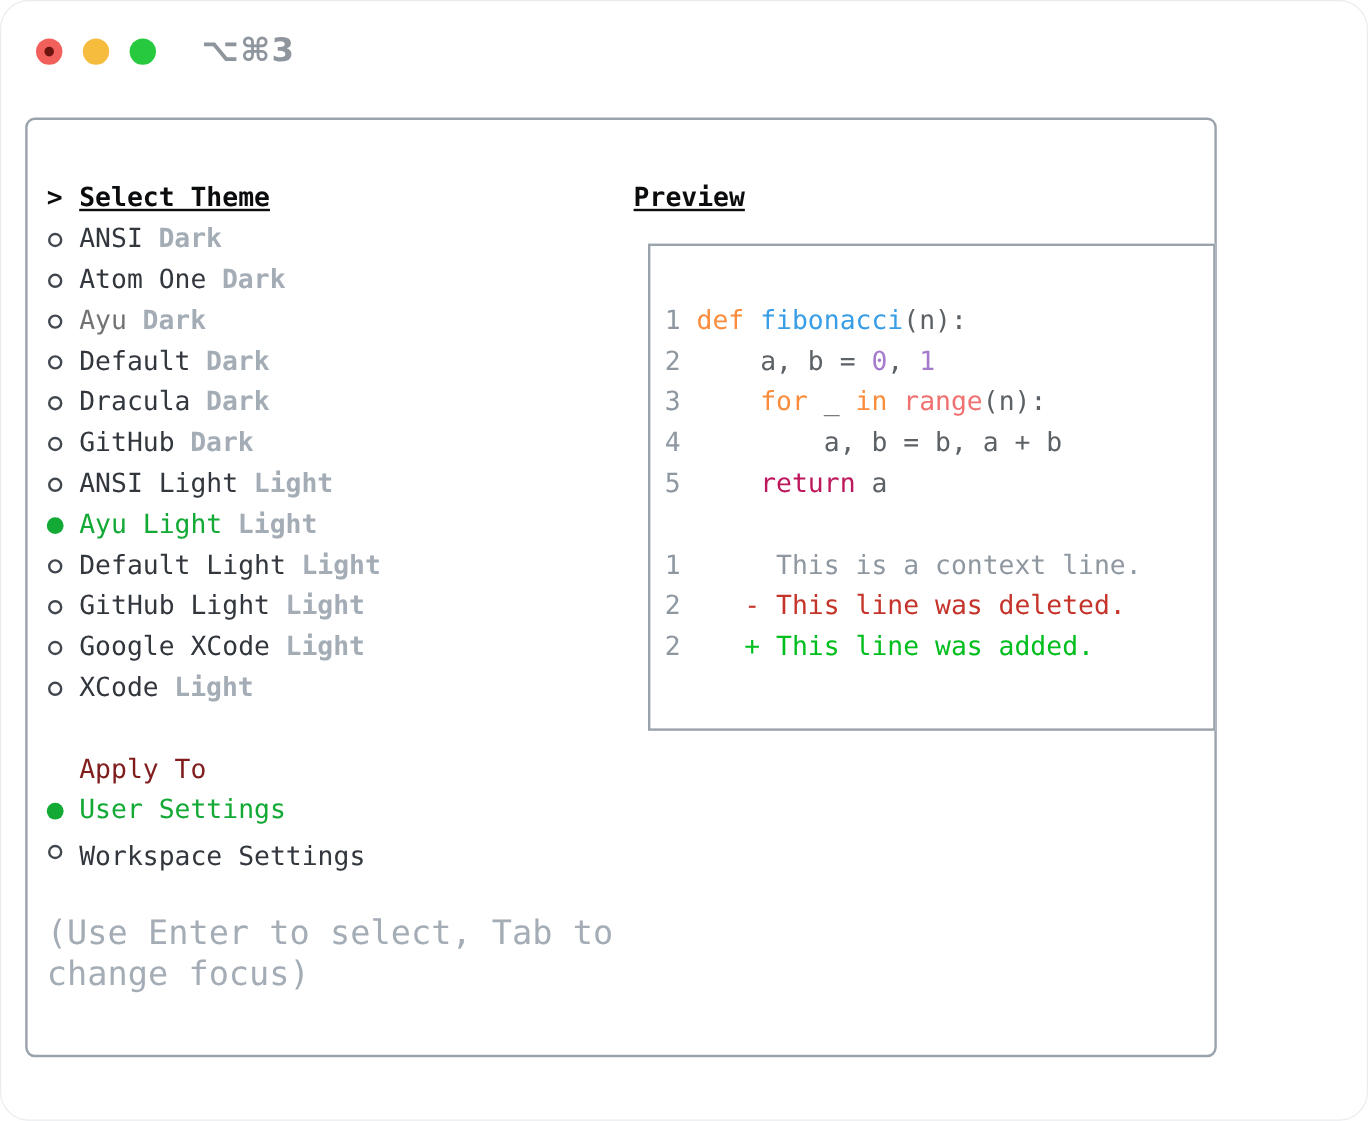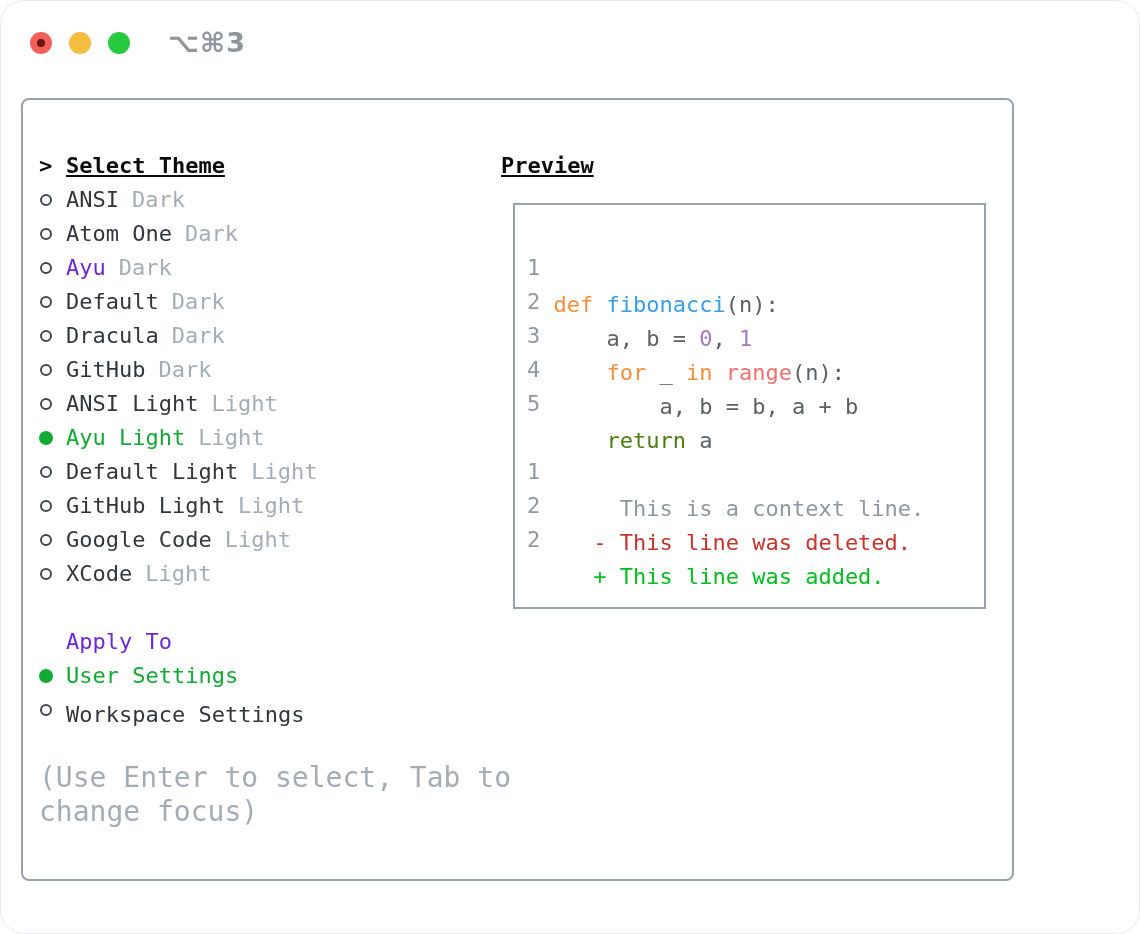--- a/index.html
+++ b/index.html
@@ -29,33 +29,33 @@
   .row{height:34px;display:flex;align-items:center;font-size:22px;line-height:34px;white-space:pre;}
   .glyph{width:27px;flex:0 0 aupx;flex-basis:27px;display:flex;align-items:center;}
   .cursor{font-weight:bold;color:#0a0c0e;}
   .circle-o{width:12px;height:12px;border:2px solid #42484f;border-radius:50%;box-sizing:border-box;margin-left:1px;}
   .circle-f{width:14px;height:14px;border-radius:50%;margin-left:0px;}
   .hdr{font-weight:bold;color:#0a0c0e;text-decoration:underline;}
   .spacer{height:34px;}
   
   .left-col{position:absolute;left:16px;top:49px;}
   .item-name{color:#32373e;}
-  .badge{color:#a4adb6;margin-left:13px;}
+  .badge{color:#a4adb6;margin-left:13px;font-weight:bold;}
   .help{font-size:28px;line-height:34px;color:#a4adb6;white-space:pre;}
   
-  .right-col{position:absolute;left:478px;top:49px;}
+  .right-col{position:absolute;left:505px;top:49px;}
   .preview-box{
     margin-top:20px;margin-left:12px;width:469px;height:402px;box-sizing:content-box;
     border:2px solid #9aa2ab;background:#ffffff;
     padding:0;overflow:hidden;
   }
   .preview-lines{padding:46px 0 0 12px;}
   .pline{height:34px;display:flex;font-size:22px;line-height:34px;white-space:pre;}
   .lnum{display:inline-block;width:2ch;color:#8f98a1;flex:0 0 auto;}
-  .tok{white-space:pre;margin-top:37px;}
+  .tok{white-space:pre;}
 </style>
 </head>
 <body>
 
 <div class="window">
 
   <div class="titlebar">
     <div class="tl tl-close"></div>
     <div class="tl tl-min"></div>
     <div class="tl tl-zoom"></div>
@@ -66,37 +66,37 @@
 
     <div class="left-col">
       <div class="row">
         <span class="glyph"><span class="cursor">&gt;</span></span>
         <span class="hdr">Select Theme</span>
       </div>
 
       <div id="theme-list">
           <div class="row"><span class="glyph"><span class="circle-o"></span></span><span class="item-name" style="color: rgb(50, 55, 62);">ANSI</span><span class="badge">Dark</span></div>
           <div class="row"><span class="glyph"><span class="circle-o"></span></span><span class="item-name" style="color: rgb(50, 55, 62);">Atom One</span><span class="badge">Dark</span></div>
-          <div class="row"><span class="glyph"><span class="circle-o"></span></span><span class="item-name" style="color: #6d28d9;">Ayu</span><span class="badge">Dark</span></div>
+          <div class="row"><span class="glyph"><span class="circle-o"></span></span><span class="item-name" style="color: #737373;">Ayu</span><span class="badge">Dark</span></div>
           <div class="row"><span class="glyph"><span class="circle-o"></span></span><span class="item-name" style="color: rgb(50, 55, 62);">Default</span><span class="badge">Dark</span></div>
           <div class="row"><span class="glyph"><span class="circle-o"></span></span><span class="item-name" style="color: rgb(50, 55, 62);">Dracula</span><span class="badge">Dark</span></div>
           <div class="row"><span class="glyph"><span class="circle-o"></span></span><span class="item-name" style="color: rgb(50, 55, 62);">GitHub</span><span class="badge">Dark</span></div>
           <div class="row"><span class="glyph"><span class="circle-o"></span></span><span class="item-name" style="color: rgb(50, 55, 62);">ANSI Light</span><span class="badge">Light</span></div>
           <div class="row"><span class="glyph"><span class="circle-f" style="background: rgb(18, 169, 53);"></span></span><span class="item-name" style="color: rgb(18, 169, 53);">Ayu Light</span><span class="badge">Light</span></div>
           <div class="row"><span class="glyph"><span class="circle-o"></span></span><span class="item-name" style="color: rgb(50, 55, 62);">Default Light</span><span class="badge">Light</span></div>
           <div class="row"><span class="glyph"><span class="circle-o"></span></span><span class="item-name" style="color: rgb(50, 55, 62);">GitHub Light</span><span class="badge">Light</span></div>
-          <div class="row"><span class="glyph"><span class="circle-o"></span></span><span class="item-name" style="color: rgb(50, 55, 62);">Google Code</span><span class="badge">Light</span></div>
+          <div class="row"><span class="glyph"><span class="circle-o"></span></span><span class="item-name" style="color: rgb(50, 55, 62);">Google XCode</span><span class="badge">Light</span></div>
           <div class="row"><span class="glyph"><span class="circle-o"></span></span><span class="item-name" style="color: rgb(50, 55, 62);">XCode</span><span class="badge">Light</span></div>
         </div>
 
       <div class="spacer"></div>
 
       <div class="row">
         <span class="glyph"></span>
-        <span style="color:#6d28d9">Apply To</span>
+        <span style="color:#7f1d1d">Apply To</span>
       </div>
 
       <div id="apply-list">
           <div class="row"><span class="glyph"><span class="circle-f" style="background: rgb(18, 169, 53);"></span></span><span class="item-name" style="color: rgb(18, 169, 53); text-align: right;">User Settings</span></div>
           <div class="row"><span class="glyph"><span class="circle-o"></span></span><span class="item-name" style="color: rgb(50, 55, 62); margin-top: 10px;">Workspace Settings</span></div>
         </div>
 
       <div class="spacer"></div>
 
       <div class="help">(Use Enter to select, Tab to</div>
@@ -104,21 +104,21 @@
     </div>
 
     <div class="right-col">
       <div class="row"><span class="hdr">Preview</span></div>
       <div class="preview-box">
         <div class="preview-lines" id="preview-lines">
             <div class="pline"><span class="lnum">1</span><span class="tok" style="color: rgb(250, 141, 62);">def</span><span class="tok" style="color: rgb(92, 97, 102);"> </span><span class="tok" style="color: rgb(57, 158, 230);">fibonacci</span><span class="tok" style="color: rgb(92, 97, 102);">(n):</span></div>
             <div class="pline"><span class="lnum">2</span><span class="tok" style="color: rgb(92, 97, 102);">    a, b = </span><span class="tok" style="color: rgb(163, 122, 204);">0</span><span class="tok" style="color: rgb(92, 97, 102);">, </span><span class="tok" style="color: rgb(163, 122, 204);">1</span></div>
             <div class="pline"><span class="lnum">3</span><span class="tok" style="color: rgb(92, 97, 102);">    </span><span class="tok" style="color: rgb(250, 141, 62);">for</span><span class="tok" style="color: rgb(92, 97, 102);"> _ </span><span class="tok" style="color: rgb(250, 141, 62);">in</span><span class="tok" style="color: rgb(92, 97, 102);"> </span><span class="tok" style="color: rgb(240, 113, 113);">range</span><span class="tok" style="color: rgb(92, 97, 102);">(n):</span></div>
             <div class="pline"><span class="lnum">4</span><span class="tok" style="color: rgb(92, 97, 102);">        a, b = b, a + b</span></div>
-            <div class="pline"><span class="lnum">5</span><span class="tok" style="color: rgb(92, 97, 102);">    </span><span class="tok" style="color: #4d7c0f;">return</span><span class="tok" style="color: rgb(92, 97, 102);"> a</span></div>
+            <div class="pline"><span class="lnum">5</span><span class="tok" style="color: rgb(92, 97, 102);">    </span><span class="tok" style="color: #be185d;">return</span><span class="tok" style="color: rgb(92, 97, 102);"> a</span></div>
             <div class="pline"><span class="lnum"></span></div>
             <div class="pline"><span class="lnum">1</span><span class="tok" style="color: rgb(143, 152, 161);">     This is a context line.</span></div>
             <div class="pline"><span class="lnum">2</span><span class="tok" style="color: rgb(197, 52, 43);">   - This line was deleted.</span></div>
             <div class="pline"><span class="lnum">2</span><span class="tok" style="color: rgb(0, 190, 30);">   + This line was added.</span></div>
           </div>
       </div>
     </div>
 
   </div>
 </div>

